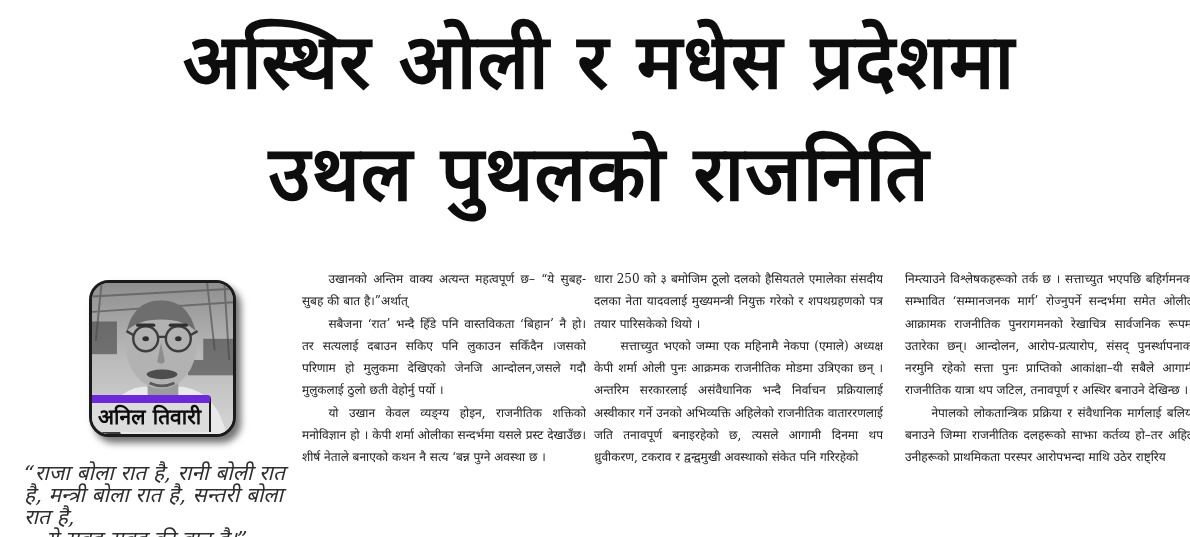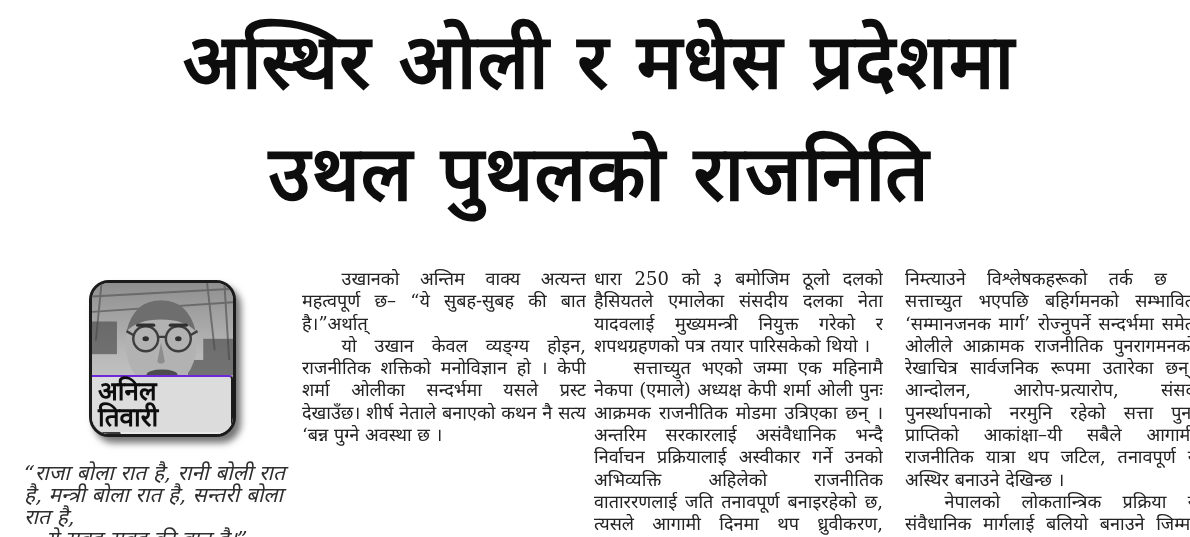--- a/index.html
+++ b/index.html
@@ -34,44 +34,44 @@
     border:3px solid #1b1b1b;
     border-radius:20px;
     overflow:hidden;
     box-shadow:5px 6px 7px rgba(0,0,0,0.55);
     background:#aaa;
   }
   .photo-frame svg { display:block; width:100%; height:100%; }
   .photo-caption {
     position:absolute; left:0; bottom:2px;
     background:#dcdcdc;
-    border-top:2px solid #6d28d9;
+    border-top:8px solid #6d28d9;
     border-right:2px solid #1b1b1b;
     border-radius:0 4px 0 0;
     padding:1px 8px 2px 6px;
     font-weight:bold;
-    font-size:26px;
+    font-size:21px;
     line-height:26px;
     color:#0d0d0d;
     font-family:"DejaVu Sans","Liberation Sans",sans-serif;
   }
   .quote {
     position:absolute; left:24px; top:462px;
     width:282px;
     font-style:italic;
     font-size:21px;
     line-height:22px;
     color:#2e2e2e;
   }
   .quote .q2 { padding-left:22px; }
   
   .col {
     position:absolute; top:268px; height:269px;
     overflow:hidden;
-    font-size:18px;
+    font-size:12px;
     line-height:22.3px;
     text-align:justify;
     color:#222;
   }
   .col-1 { left:302px;  width:284px; }
   .col-2 { left:594px;  width:289px; }
   .col-3 { left:897px;  width:290px;margin-left:8px; }
   .para.indent { text-indent:2.2em; }
 </style>
 </head>
@@ -138,20 +138,21 @@
     <div class="photo-caption">अनिल तिवारी</div>
   </div>
 
   <div class="quote">
     <span class="q1">“राजा बोला रात है, रानी बोली रात है, मन्त्री बोला रात है, सन्तरी बोला रात है,</span><br>
     <span class="q2">ये सुबह-सुबह की बात है।”</span>
   </div>
 
   <div class="col col-1">
     <p class="para indent">उखानको अन्तिम वाक्य अत्यन्त महत्वपूर्ण छ– “ये सुबह-सुबह की बात है।”अर्थात्</p>
+    <p class="para indent">सबैजना ‘रात’ भन्दै हिँडे पनि वास्तविकता ‘बिहान’ नै हो। तर सत्यलाई दबाउन सकिए पनि लुकाउन सकिँदैन ।जसको परिणाम हो मुलुकमा देखिएको जेनजि आन्दोलन,जसले गदौ मुलुकलाई ठुलो छती वेहोर्नु पर्यो ।</p>
     <p class="para indent">यो उखान केवल व्यङ्ग्य होइन, राजनीतिक शक्तिको मनोविज्ञान हो । केपी शर्मा ओलीका सन्दर्भमा यसले प्रस्ट देखाउँछ। शीर्ष नेताले बनाएको कथन नै सत्य ‘बन्न पुग्ने अवस्था छ ।</p>
   </div>
 
   <div class="col col-2">
     <p class="para">धारा 250 को ३ बमोजिम ठूलो दलको हैसियतले एमालेका संसदीय दलका नेता यादवलाई मुख्यमन्त्री नियुक्त गरेको र शपथग्रहणको पत्र तयार पारिसकेको थियो ।</p>
     <p class="para indent">सत्ताच्युत भएको जम्मा एक महिनामै नेकपा (एमाले) अध्यक्ष केपी शर्मा ओली पुनः आक्रमक राजनीतिक मोडमा उत्रिएका छन् । अन्तरिम सरकारलाई असंवैधानिक भन्दै निर्वाचन प्रक्रियालाई अस्वीकार गर्ने उनको अभिव्यक्ति अहिलेको राजनीतिक वाताररणलाई जति तनावपूर्ण बनाइरहेको छ, त्यसले आगामी दिनमा थप ध्रुवीकरण, टकराव र द्वन्द्वमुखी अवस्थाको संकेत पनि गरिरहेको</p>
   </div>
 
   <div class="col col-3">
     <p class="para">निम्त्याउने विश्लेषकहरूको तर्क छ । सत्ताच्युत भएपछि बहिर्गमनको सम्भावित ‘सम्मानजनक मार्ग’ रोज्नुपर्ने सन्दर्भमा समेत ओलीले आक्रामक राजनीतिक पुनरागमनको रेखाचित्र सार्वजनिक रूपमा उतारेका छन्। आन्दोलन, आरोप-प्रत्यारोप, संसद् पुनर्स्थापनाको नरमुनि रहेको सत्ता पुनः प्राप्तिको आकांक्षा–यी सबैले आगामी राजनीतिक यात्रा थप जटिल, तनावपूर्ण र अस्थिर बनाउने देखिन्छ ।</p>

